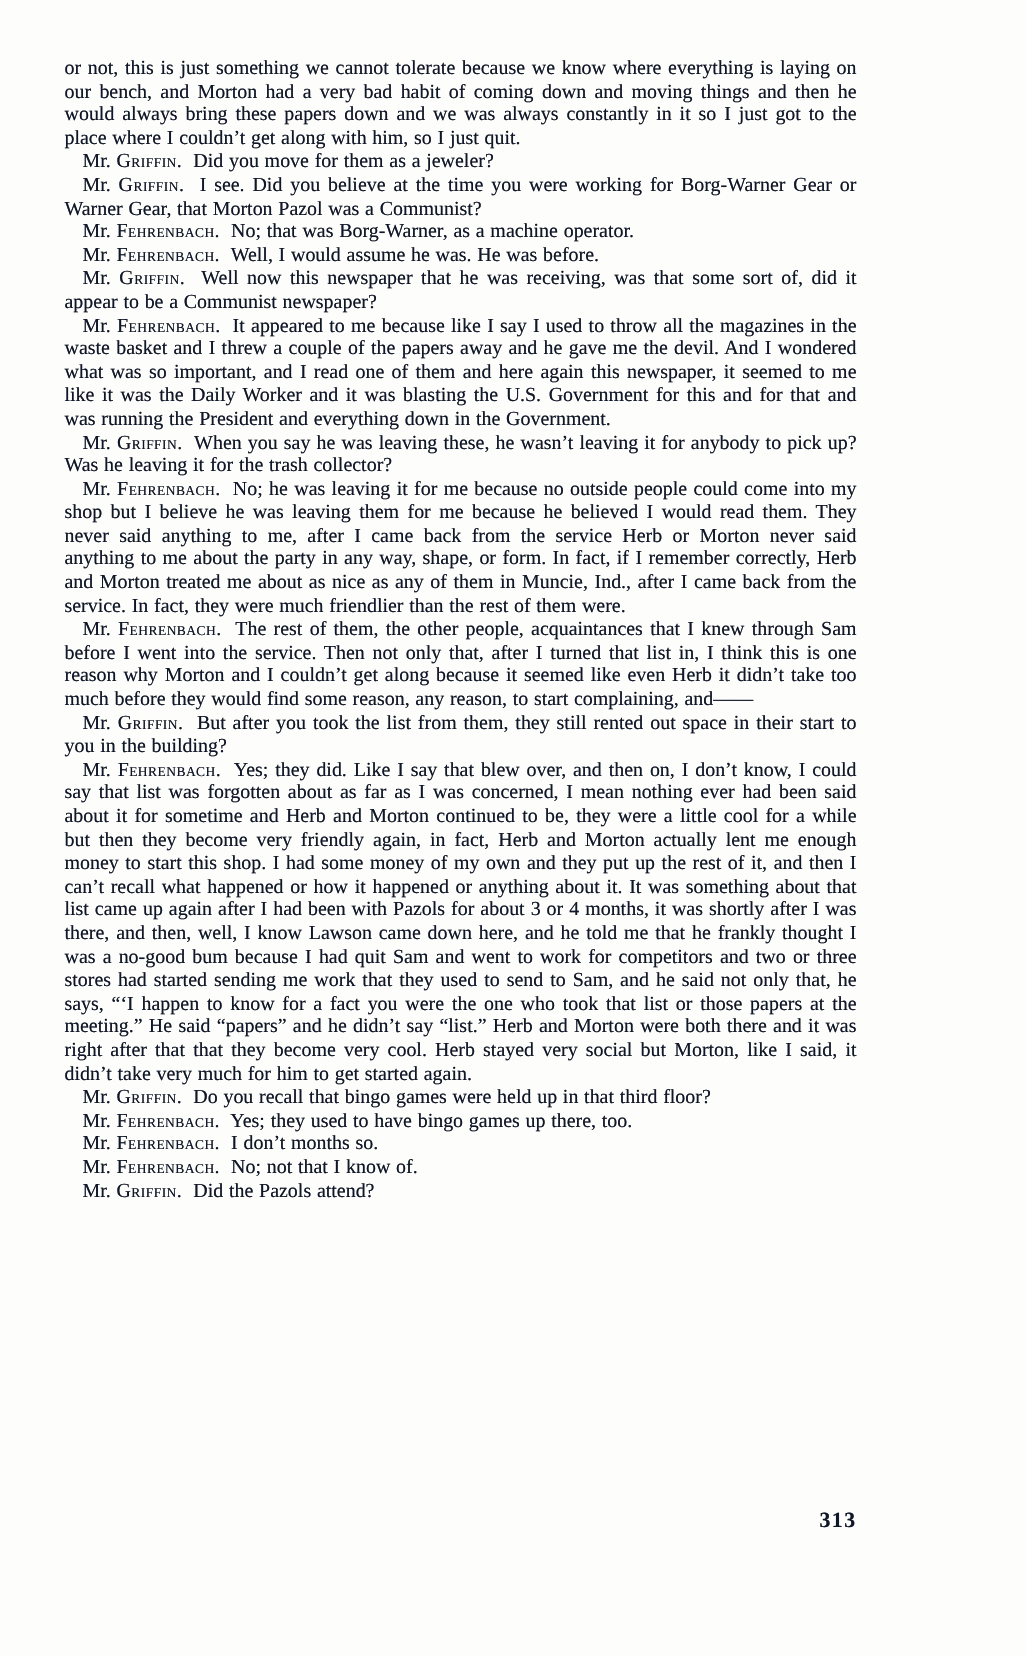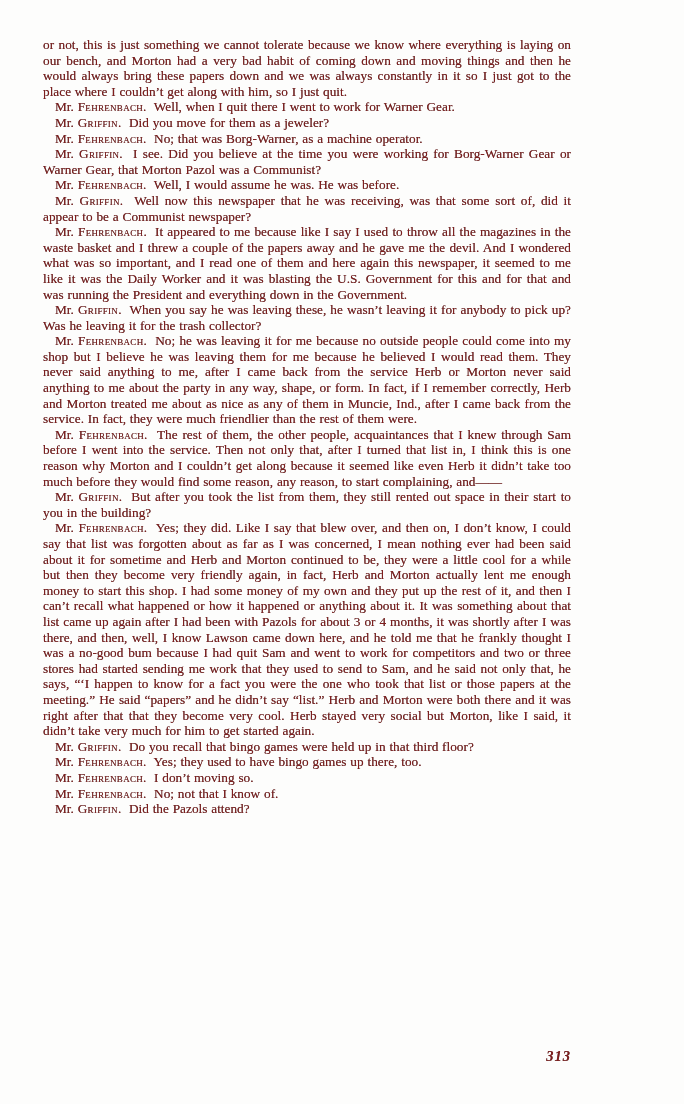--- a/index.html
+++ b/index.html
@@ -7,21 +7,21 @@
     padding: 0;
     background: #fdfdfc;
   }
   .page {
     position: relative;
     width: 684px;
     height: 1104px;
     background: #fdfdfc;
     overflow: hidden;
     font-family: "Liberation Serif", "DejaVu Serif", serif;
-    color: #7f1d1d;
+    color: #0f172a;
   }
   .text-block {
     position: absolute;
     left: 43px;
     top: 37px;
     width: 528px;
     font-size: 13.3px;
     line-height: 15.6px;
     text-align: justify;
     word-spacing: 0.5px;
@@ -36,45 +36,43 @@
   .para.dialogue {
     text-indent: 12px;
   }
   .sc {
     font-variant: small-caps;
     letter-spacing: 0.3px;
   }
   .page-number {
     position: absolute;
     left: 43px;
-    top: 1048px;
+    top: 1006px;
     width: 528px;
     text-align: right;
     font-size: 14.5px;
     font-weight: bold;
     letter-spacing: 1px;
     text-shadow: 0 0 0.4px rgba(20,20,18,0.65);
-    font-style: italic;
   }
 </style>
 </head>
 <body>
 
 <div class="page">
   <div class="text-block">
     <p class="para opening">or not, this is just something we cannot tolerate because we know where everything is laying on our bench, and Morton had a very bad habit of coming down and moving things and then he would always bring these papers down and we was always constantly in it so I just got to the place where I couldn’t get along with him, so I just quit.</p>
     <div id="dialogue-container">
 
-  <p class="para dialogue"><span class="speaker"><span class="speaker-prefix">Mr.&nbsp;</span><span class="sc speaker-surname">Fehrenbach</span><span class="speaker-suffix">.&nbsp; </span></span><span class="utterance">Well, when I quit there I went to work for Warner Gear.</span></p>
 
   <p class="para dialogue"><span class="speaker"><span class="speaker-prefix">Mr.&nbsp;</span><span class="sc speaker-surname">Griffin</span><span class="speaker-suffix">.&nbsp; </span></span><span class="utterance">Did you move for them as a jeweler?</span></p>
 
+  <p class="para dialogue"><span class="speaker"><span class="speaker-prefix">Mr.&nbsp;</span><span class="sc speaker-surname">Griffin</span><span class="speaker-suffix">.&nbsp; </span></span><span class="utterance">I see.  Did you believe at the time you were working for Borg-Warner Gear or Warner Gear, that Morton Pazol was a Communist?</span></p>
+
   <p class="para dialogue"><span class="speaker"><span class="speaker-prefix">Mr.&nbsp;</span><span class="sc speaker-surname">Fehrenbach</span><span class="speaker-suffix">.&nbsp; </span></span><span class="utterance">No; that was Borg-Warner, as a machine operator.</span></p>
-
-  <p class="para dialogue"><span class="speaker"><span class="speaker-prefix">Mr.&nbsp;</span><span class="sc speaker-surname">Griffin</span><span class="speaker-suffix">.&nbsp; </span></span><span class="utterance">I see.  Did you believe at the time you were working for Borg-Warner Gear or Warner Gear, that Morton Pazol was a Communist?</span></p>
 
   <p class="para dialogue"><span class="speaker"><span class="speaker-prefix">Mr.&nbsp;</span><span class="sc speaker-surname">Fehrenbach</span><span class="speaker-suffix">.&nbsp; </span></span><span class="utterance">Well, I would assume he was.   He was before.</span></p>
 
   <p class="para dialogue"><span class="speaker"><span class="speaker-prefix">Mr.&nbsp;</span><span class="sc speaker-surname">Griffin</span><span class="speaker-suffix">.&nbsp; </span></span><span class="utterance">Well now this newspaper that he was receiving, was that some sort of, did it appear to be a Communist newspaper?</span></p>
 
   <p class="para dialogue"><span class="speaker"><span class="speaker-prefix">Mr.&nbsp;</span><span class="sc speaker-surname">Fehrenbach</span><span class="speaker-suffix">.&nbsp; </span></span><span class="utterance">It appeared to me because like I say I used to throw all the magazines in the waste basket and I threw a couple of the papers away and he gave me the devil.  And I wondered what was so important, and I read one of them and here again this newspaper, it seemed to me like it was the Daily Worker and it was blasting the U.S. Government for this and for that and was running the President and everything down in the Government.</span></p>
 
   <p class="para dialogue"><span class="speaker"><span class="speaker-prefix">Mr.&nbsp;</span><span class="sc speaker-surname">Griffin</span><span class="speaker-suffix">.&nbsp; </span></span><span class="utterance">When you say he was leaving these, he wasn’t leaving it for anybody to pick up?   Was he leaving it for the trash collector?</span></p>
 
   <p class="para dialogue"><span class="speaker"><span class="speaker-prefix">Mr.&nbsp;</span><span class="sc speaker-surname">Fehrenbach</span><span class="speaker-suffix">.&nbsp; </span></span><span class="utterance">No; he was leaving it for me because no outside people could come into my shop but I believe he was leaving them for me because he believed I would read them.  They never said anything to me, after I came back from the service Herb or Morton never said anything to me about the party in any way, shape, or form.  In fact, if I remember correctly, Herb and Morton treated me about as nice as any of them in Muncie, Ind., after I came back from the service.  In fact, they were much friendlier than the rest of them were.</span></p>
@@ -84,21 +82,21 @@
 
   <p class="para dialogue"><span class="speaker"><span class="speaker-prefix">Mr.&nbsp;</span><span class="sc speaker-surname">Griffin</span><span class="speaker-suffix">.&nbsp; </span></span><span class="utterance">But after you took the list from them, they still rented out space in their start to you in the building?</span></p>
 
   <p class="para dialogue"><span class="speaker"><span class="speaker-prefix">Mr.&nbsp;</span><span class="sc speaker-surname">Fehrenbach</span><span class="speaker-suffix">.&nbsp; </span></span><span class="utterance">Yes; they did.  Like I say that blew over, and then on, I don’t know, I could say that list was forgotten about as far as I was concerned, I mean nothing ever had been said about it for sometime and Herb and Morton continued to be, they were a little cool for a while but then they become very friendly again, in fact, Herb and Morton actually lent me enough money to start this shop.  I had some money of my own and they put up the rest of it, and then I can’t recall what happened or how it happened or anything about it.  It was something about that list came up again after I had been with Pazols for about 3 or 4 months, it was shortly after I was there, and then, well, I know Lawson came down here, and he told me that he frankly thought I was a no-good bum because I had quit Sam and went to work for competitors and two or three stores had started sending me work that they used to send to Sam, and he said not only that, he says, “‘I happen to know for a fact you were the one who took that list or those papers at the meeting.”  He said “papers” and he didn’t say “list.”  Herb and Morton were both there and it was right after that that they become very cool.  Herb stayed very social but Morton, like I said, it didn’t take very much for him to get started again.</span></p>
 
   <p class="para dialogue"><span class="speaker"><span class="speaker-prefix">Mr.&nbsp;</span><span class="sc speaker-surname">Griffin</span><span class="speaker-suffix">.&nbsp; </span></span><span class="utterance">Do you recall that bingo games were held up in that third floor?</span></p>
 
   <p class="para dialogue"><span class="speaker"><span class="speaker-prefix">Mr.&nbsp;</span><span class="sc speaker-surname">Fehrenbach</span><span class="speaker-suffix">.&nbsp; </span></span><span class="utterance">Yes; they used to have bingo games up there, too.</span></p>
 
 
-  <p class="para dialogue"><span class="speaker"><span class="speaker-prefix">Mr.&nbsp;</span><span class="sc speaker-surname">Fehrenbach</span><span class="speaker-suffix">.&nbsp; </span></span><span class="utterance">I don’t moving so.</span></p>
+  <p class="para dialogue"><span class="speaker"><span class="speaker-prefix">Mr.&nbsp;</span><span class="sc speaker-surname">Fehrenbach</span><span class="speaker-suffix">.&nbsp; </span></span><span class="utterance">I don’t months so.</span></p>
 
   <p class="para dialogue"><span class="speaker"><span class="speaker-prefix">Mr.&nbsp;</span><span class="sc speaker-surname">Fehrenbach</span><span class="speaker-suffix">.&nbsp; </span></span><span class="utterance">No; not that I know of.</span></p>
 
   <p class="para dialogue"><span class="speaker"><span class="speaker-prefix">Mr.&nbsp;</span><span class="sc speaker-surname">Griffin</span><span class="speaker-suffix">.&nbsp; </span></span><span class="utterance">Did the Pazols attend?</span></p>
 </div>
   </div>
 
   <div class="page-number">313</div>
 </div>
 

